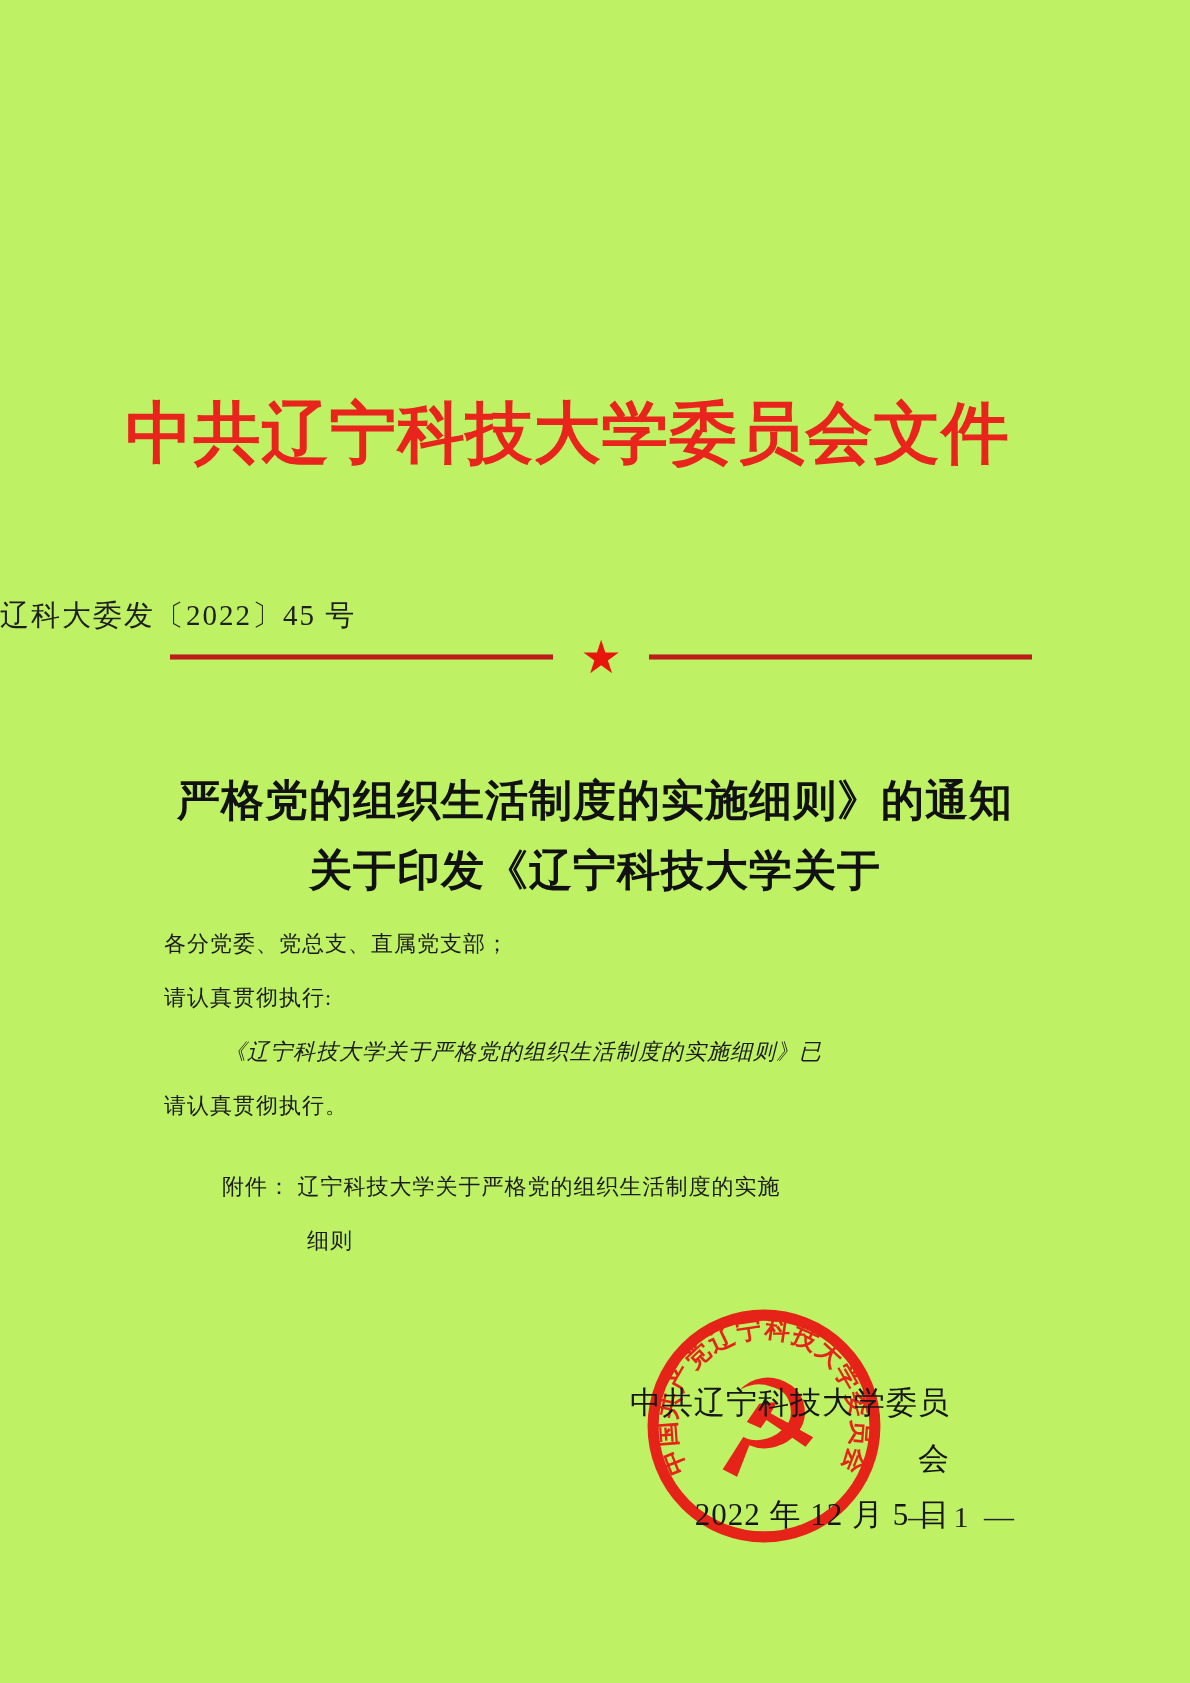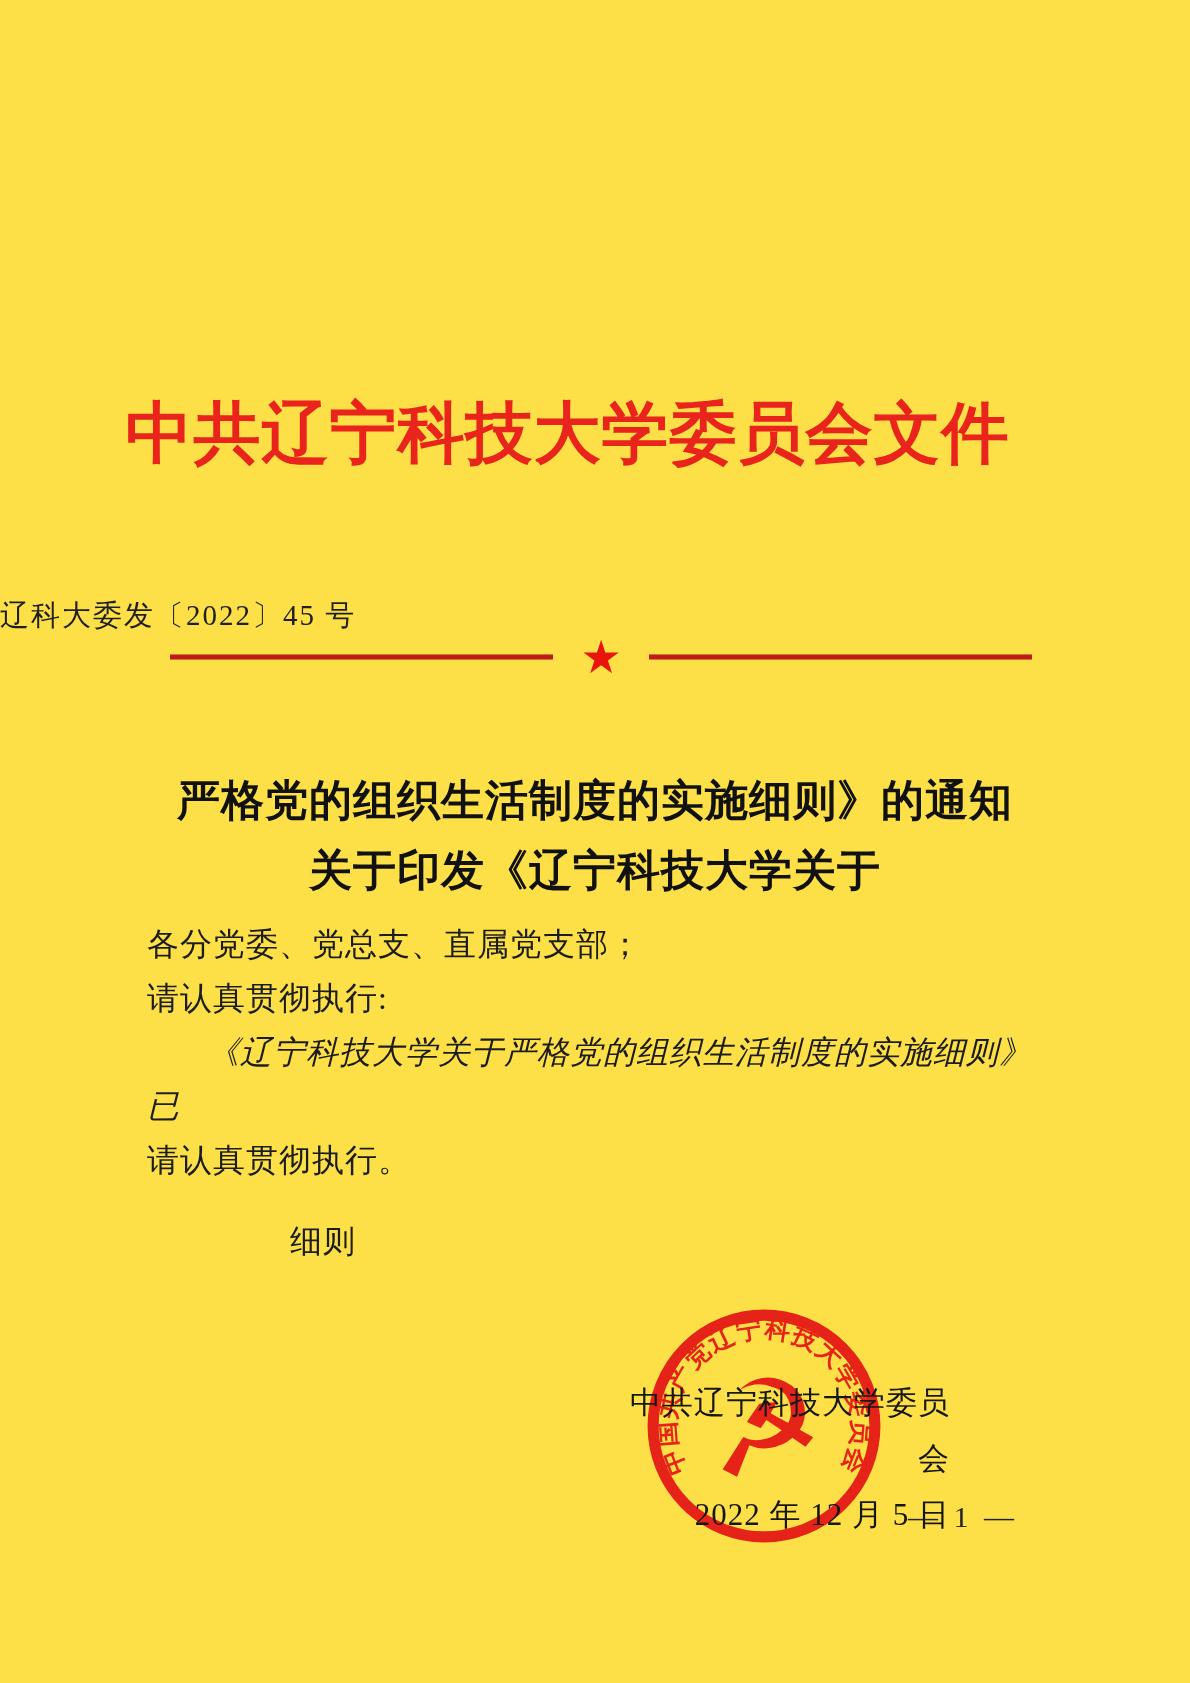--- a/index.html
+++ b/index.html
@@ -1,20 +1,20 @@
 <!DOCTYPE html>
 <html><head>
 <meta charset="utf-8">
 <style>
   html, body { margin: 0; padding: 0; background: #ffffff; }
   .page {
     position: relative;
     width: 1190px;
     height: 1683px;
-    background: #fde047;
+    background: #bef264;
     overflow: hidden;
     font-family: "Liberation Serif", "DejaVu Serif", serif;
     color: #1c1c1c;
   }
 
   .org-title {
     position: absolute;
     top: 388px;
     left: 0;
     width: 1135px;            
@@ -71,23 +71,23 @@
     font-size: 43px;
     font-weight: bold;
     line-height: 70px;
     color: #111111;
     letter-spacing: 1px;
   }
 
   .body-text {
     position: absolute;
     top: 917px;
-    left: 147px;
+    left: 164px;
     width: 892px;
-    font-size: 32px;
+    font-size: 22px;
     line-height: 54px;
     letter-spacing: 1px;
     z-index: 2;
   }
   .body-text .indent { text-indent: 60px; font-style: italic; }
   .attachment { margin-top: 27px; }
   .attachment .att-line1 { padding-left: 58px; }
   .attachment .att-line2 { padding-left: 143px; }
 
   .signature {
@@ -143,20 +143,21 @@
     <div>严格党的组织生活制度的实施细则》的通知</div>
     <div>关于印发《辽宁科技大学关于</div>
   </div>
 
   <div class="body-text">
     <div>各分党委、党总支、直属党支部；</div>
     <div>请认真贯彻执行:</div>
     <div class="indent">《辽宁科技大学关于严格党的组织生活制度的实施细则》已</div>
     <div>请认真贯彻执行。</div>
     <div class="attachment">
+      <div class="att-line1">附件： 辽宁科技大学关于严格党的组织生活制度的实施</div>
       <div class="att-line2">细则</div>
     </div>
   </div>
 
   <div class="signature">
     <div>中共辽宁科技大学委员会</div>
     <div>2022 年 12 月 5 日</div>
   </div>
 
   <div class="seal">

